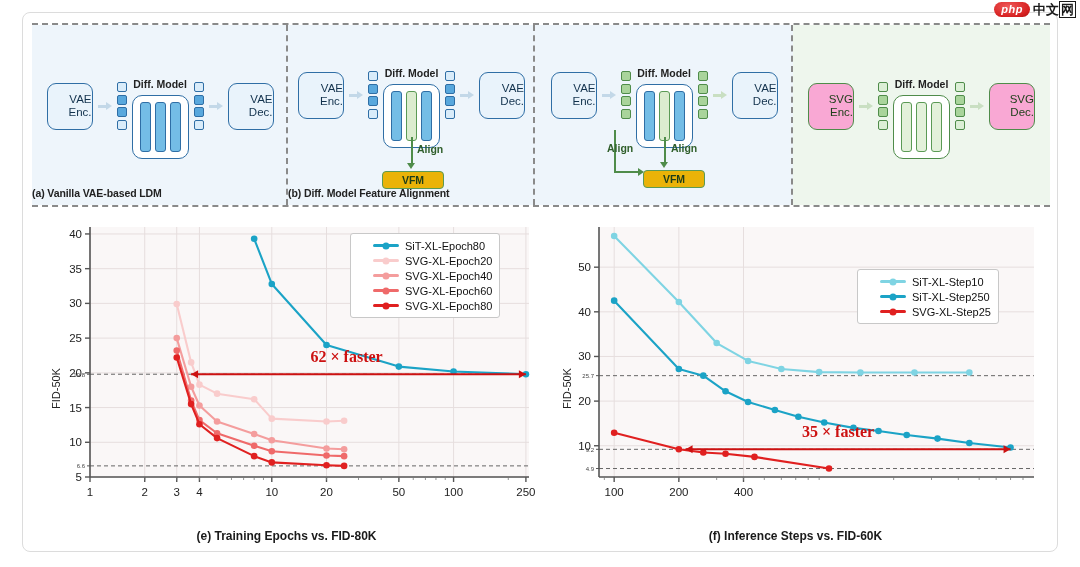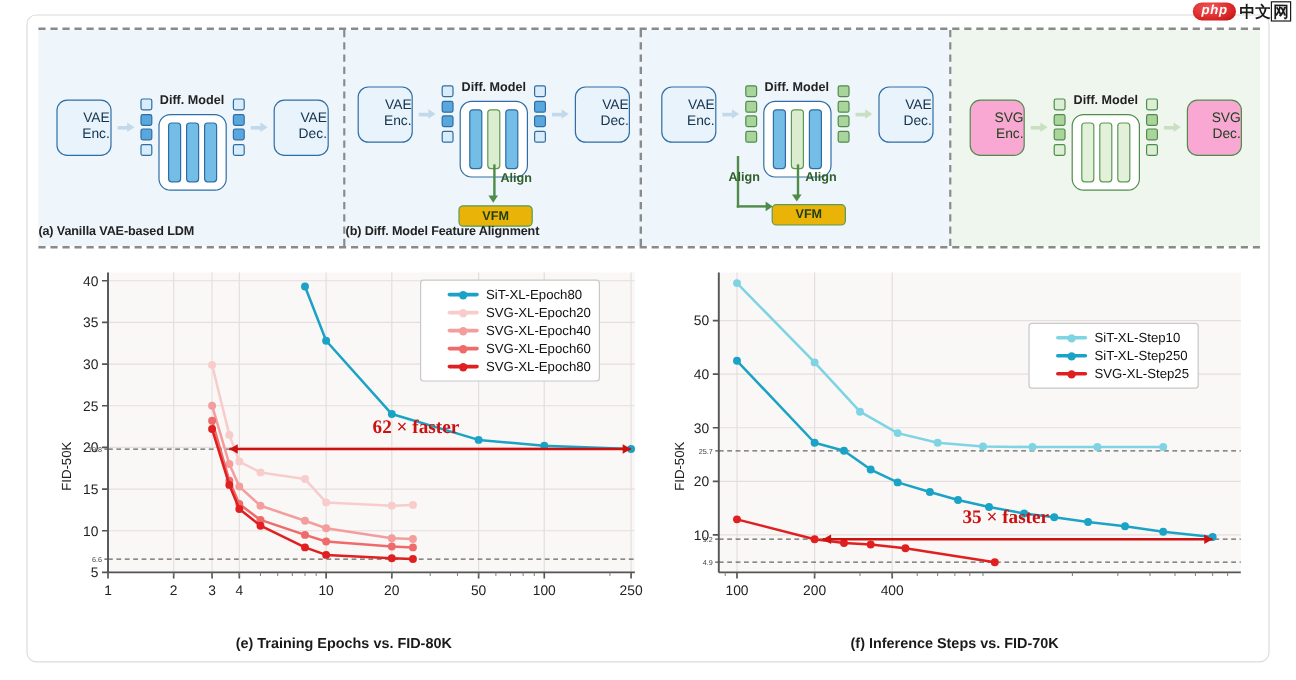--- a/index.html
+++ b/index.html
@@ -553,21 +553,21 @@
             <span class="legend-label">SiT-XL-Step250</span>
           </div>
           <div class="legend-row">
             <span class="legend-line" style="background: rgb(224, 32, 32);">
               <span class="dot" style="background: rgb(224, 32, 32);"></span>
             </span>
             <span class="legend-label">SVG-XL-Step25</span>
           </div>
         </div>
       <div class="speedup" id="speed-f" style="left: 261px; top: 214.321px; text-align: right;">35 × faster</div>
-      <div class="plot-caption">(f) Inference Steps vs. FID-70K</div>
+      <div class="plot-caption">(f) Inference Steps vs. FID-60K</div>
     </div>
   </div>
 </div>
 
 <div class="watermark">
   <span class="wm-php">php</span>
   <span class="wm-cn"><span>中文</span><span class="boxed">网</span></span>
 </div>
 
 </body></html>

